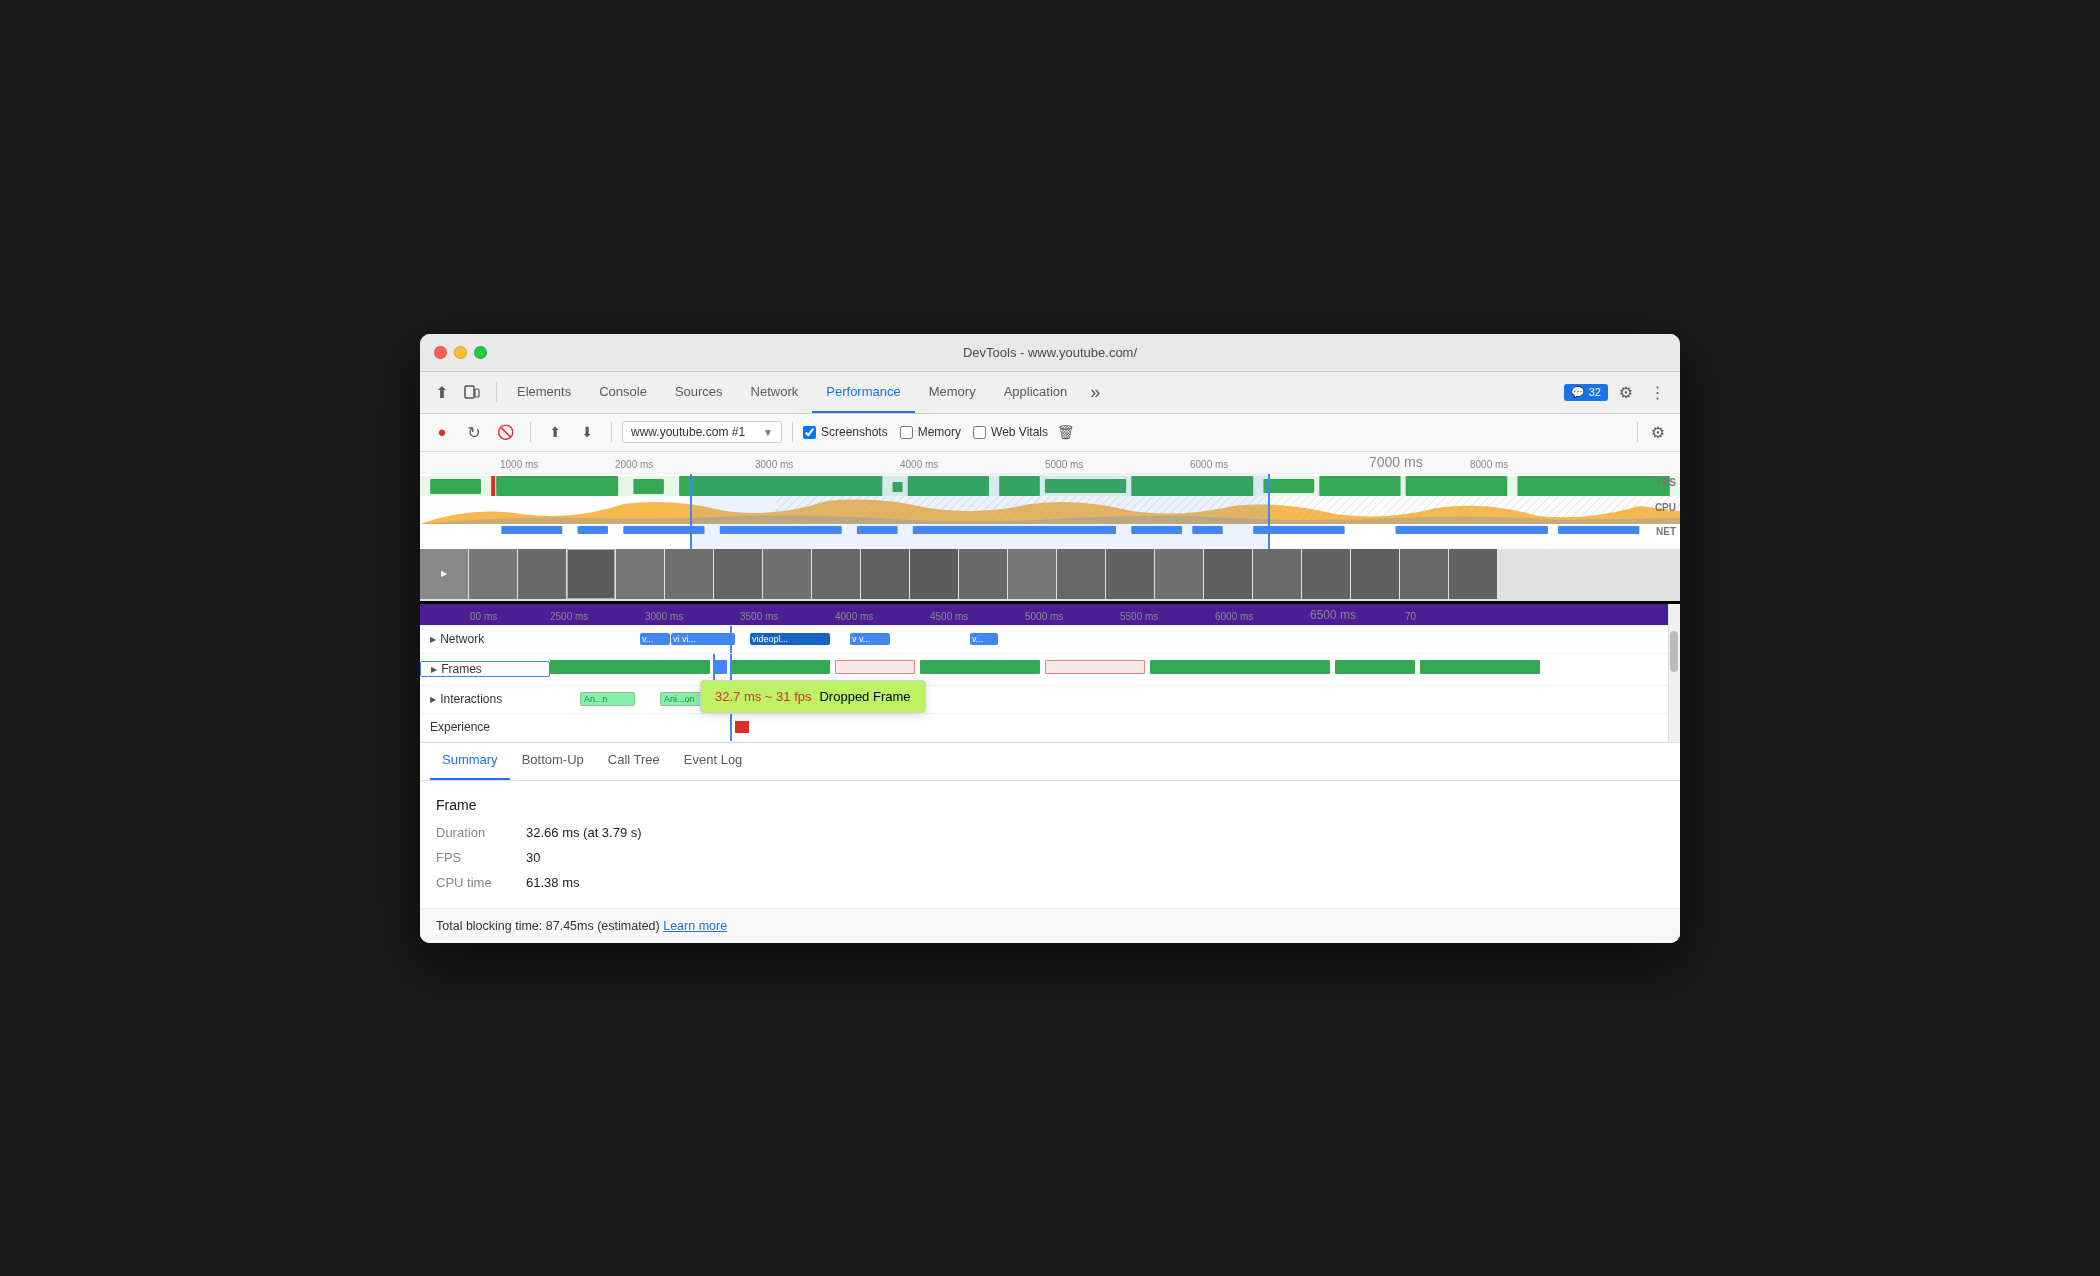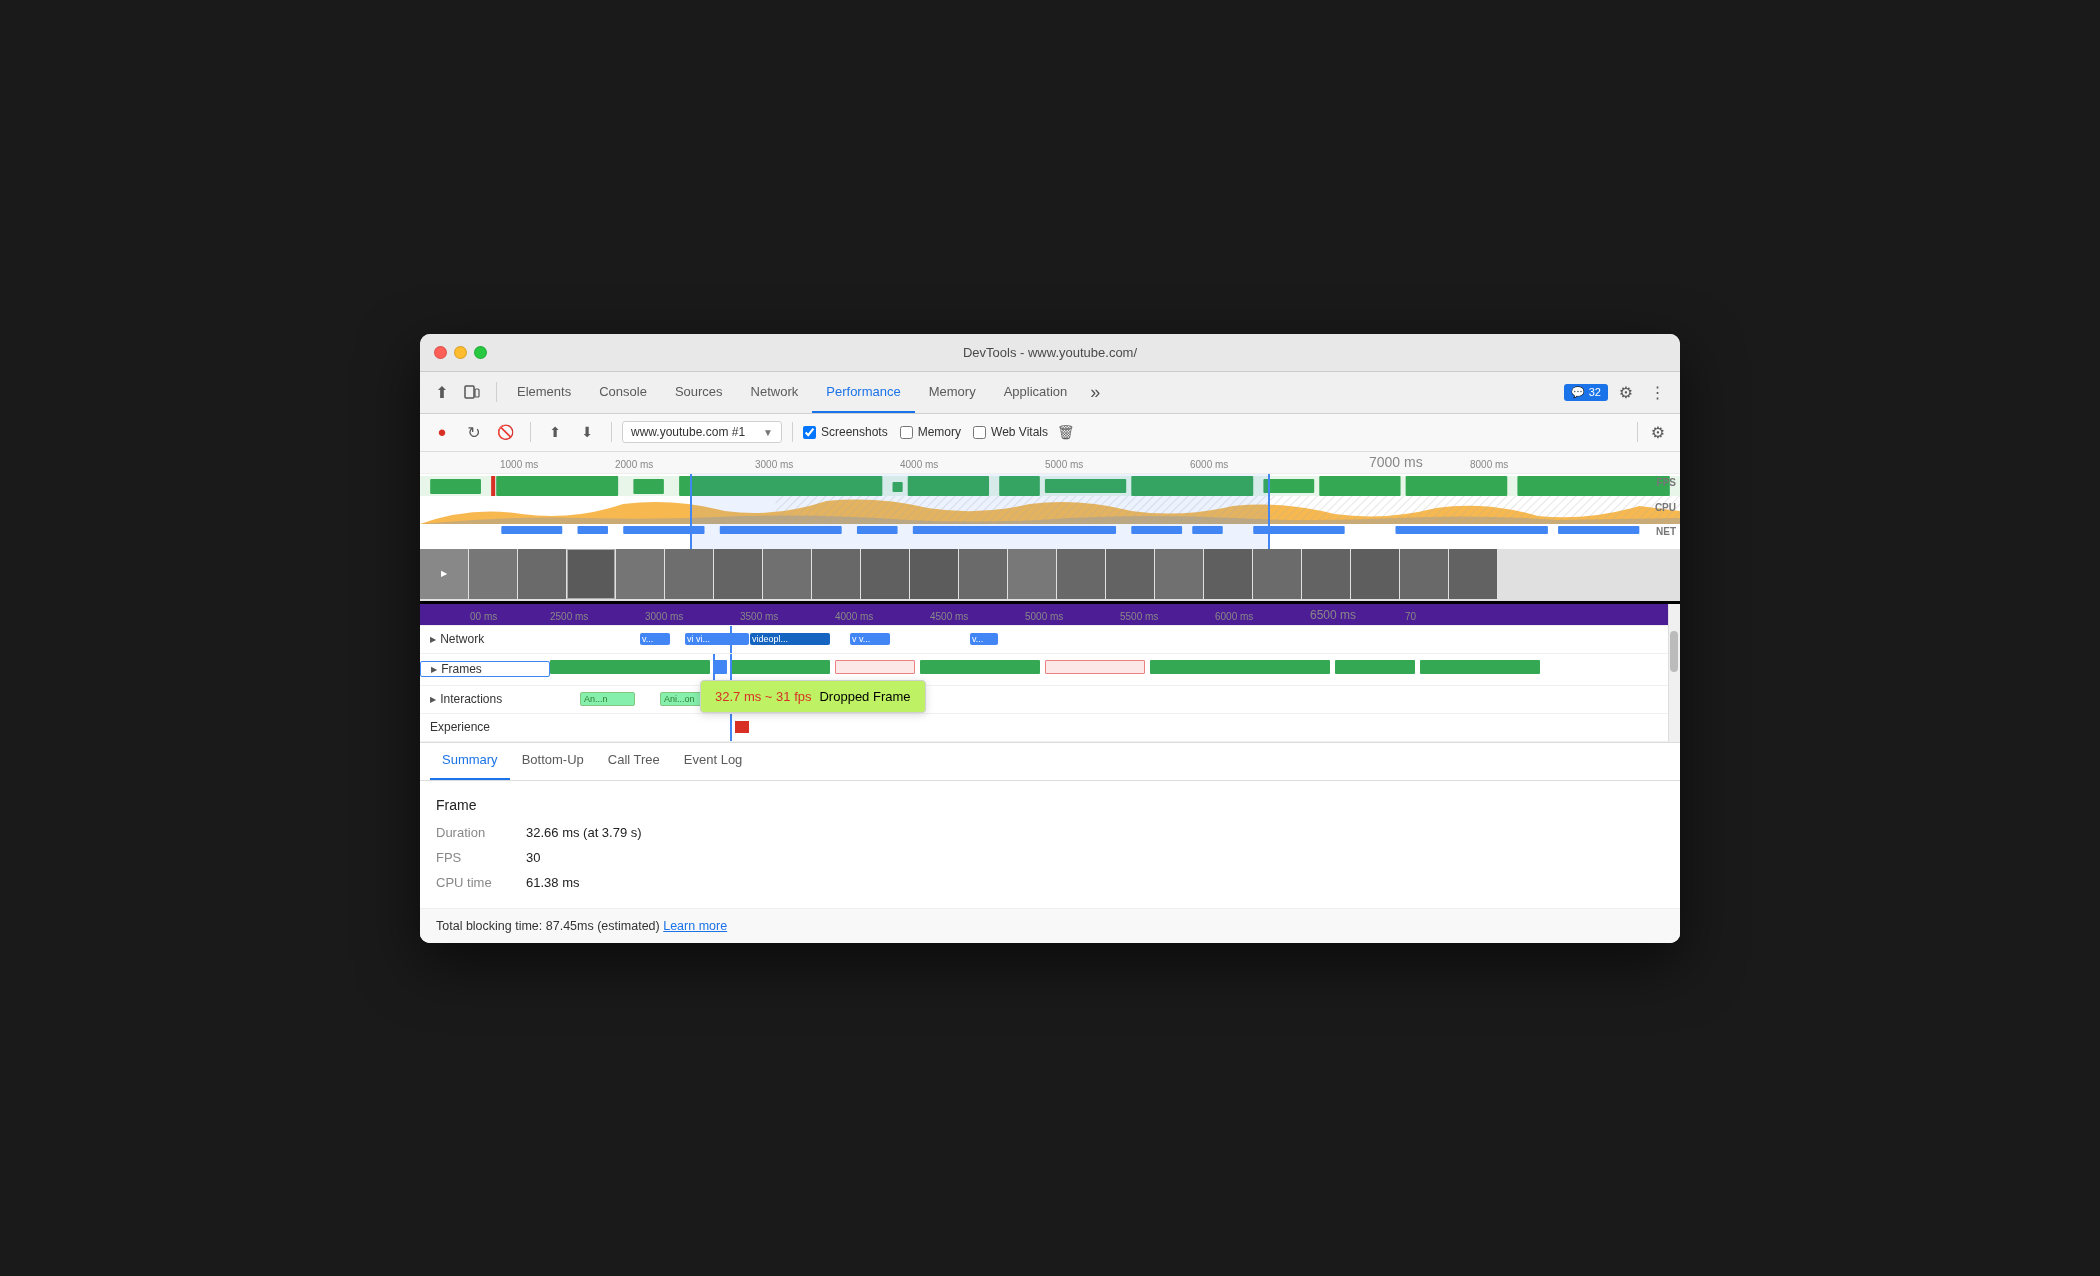--- a/index.html
+++ b/index.html
@@ -489,21 +489,21 @@
       <span style="position:absolute;left:985px;bottom:3px;font-size:10px;color:#888;">70</span>
     </div>
 
     <div class="track-row">
       <div class="track-label">
         <span class="triangle-icon">▶</span>
         <span>Network</span>
       </div>
       <div class="track-content" style="position:relative;">
         <div class="net-pill" style="left:90px;width:30px;">v...</div>
-        <div class="net-pill" style="left:135px;width:64px;">vi vi...</div>
+        <div class="net-pill" style="left:121px;width:64px;">vi vi...</div>
         <div class="net-pill" style="left:200px;width:80px;background:#1565c0;">videopl...</div>
         <div class="net-pill" style="left:300px;width:40px;">v v...</div>
         <div class="net-pill" style="left:420px;width:28px;">v...</div>
 
         <div style="position:absolute;left:180px;top:0;bottom:0;width:2px;background:#4285f4;z-index:5;"></div>
       </div>
     </div>
 
     <div class="track-row" style="height:32px;position:relative;">
       <div class="track-label" style="border:1px solid #4285f4;border-radius:2px;">

